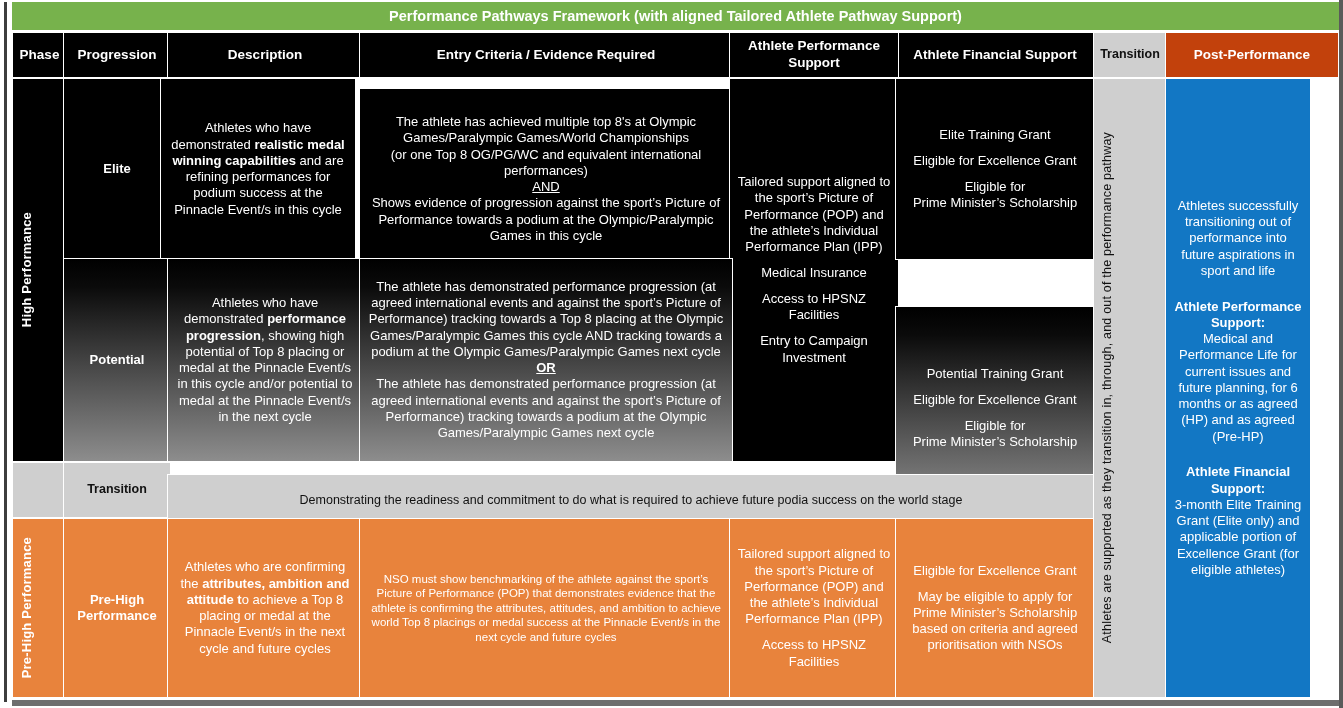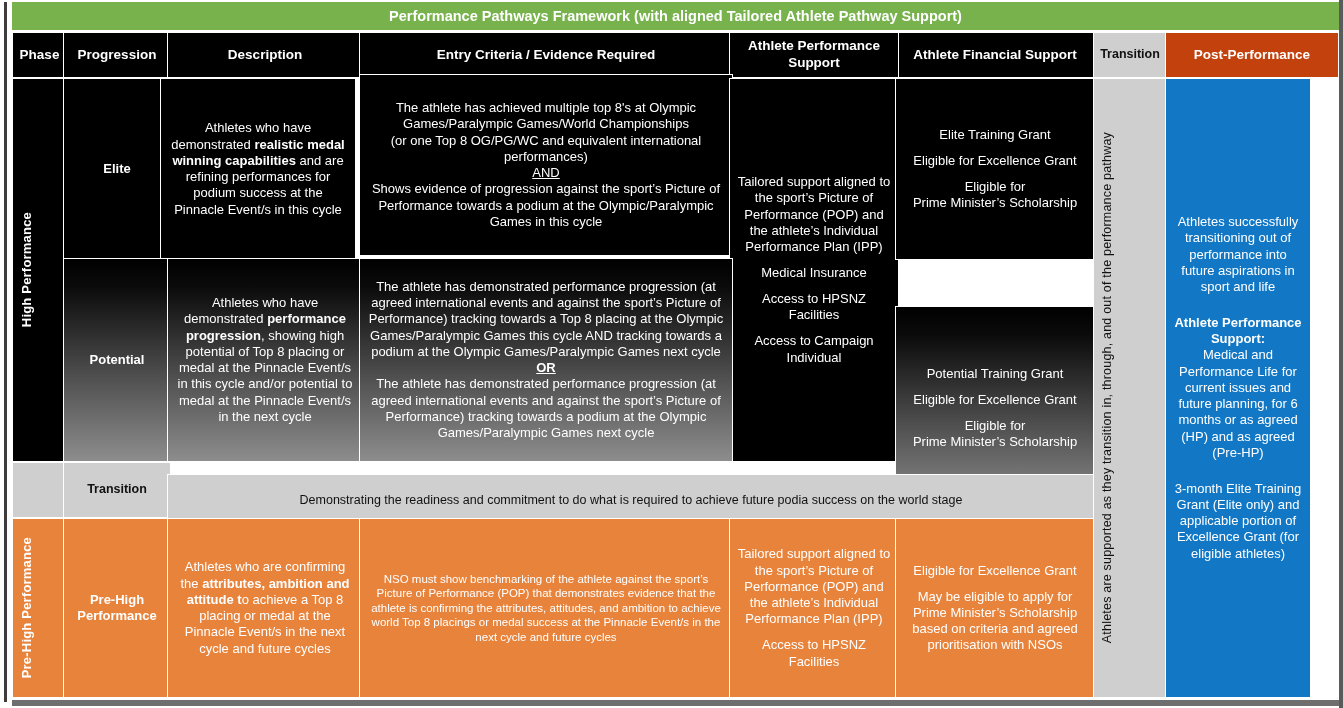--- a/index.html
+++ b/index.html
@@ -140,38 +140,38 @@
   </div>
 
   <div class="cell blk" style="left:63px; top:78px; width:108px; height:182px; font-weight:bold;text-align:center;">Elite</div>
 
   <div class="cell blk" style="left:160px; top:78px; width:196px; height:182px;">
     <div class="inner">
       <span>Athletes who have demonstrated </span><span class="bold">realistic medal winning capabilities</span><span> and are refining performances for podium success at the Pinnacle Event/s in this cycle</span>
     </div>
   </div>
 
-  <div class="cell blk" style="left:359px; top:74px; width:374px; height:182px;">
+  <div class="cell blk" style="left:359px; top:88px; width:374px; height:182px;">
     <div class="inner">
       <div>The athlete has achieved multiple top 8's at Olympic Games/Paralympic Games/World Championships</div>
       <div>(or one Top 8 OG/PG/WC and equivalent international performances)</div>
       <div class="uline">AND</div>
       <div>Shows evidence of progression against the sport’s Picture of Performance towards a podium at the Olympic/Paralympic Games in this cycle</div>
     </div>
   </div>
 
   <div class="cell blk" style="left:729px; top:78px; width:170px; height:384px;">
     <div class="inner">
       <div>Tailored support aligned to the sport’s Picture of Performance (POP) and the athlete’s Individual Performance Plan (IPP)</div>
       <div class="blk-space"></div>
       <div>Medical Insurance</div>
       <div class="blk-space"></div>
       <div>Access to HPSNZ Facilities</div>
       <div class="blk-space"></div>
-      <div>Access to Campaign Individual</div>
+      <div>Entry to Campaign Investment</div>
     </div>
   </div>
 
   <div class="cell blk" style="left:895px; top:78px; width:200px; height:182px;">
     <div class="inner">
       <div>Elite Training Grant</div>
       <div class="blk-space"></div>
       <div>Eligible for Excellence Grant</div>
       <div class="blk-space"></div>
       <div>Eligible for</div>
@@ -247,20 +247,21 @@
 
   <div class="cell blu" style="left:1165px; top:78px; width:146px; height:620px;">
     <div class="inner">
       <div>Athletes successfully transitioning out of performance into future aspirations in sport and life</div>
       <div class="blk-space"></div>
       <div class="blk-space"></div>
       <div class="ttl-b">Athlete Performance Support:</div>
       <div>Medical and Performance Life for current issues and future planning, for 6 months or as agreed (HP) and as agreed (Pre-HP)</div>
       <div class="blk-space"></div>
       <div class="blk-space"></div>
+      <div class="ttl-b">Athlete Financial Support:</div>
       <div>3-month Elite Training Grant (Elite only) and applicable portion of Excellence Grant (for eligible athletes)</div>
     </div>
   </div>
 
   <div class="gutter" style="left:0; top:0; width:12px; height:708px; background:#ffffff;"></div>
   <div class="gutter" style="left:4px; top:2px; width:3px; height:700px; background:#3d3d3d;"></div>
   <div class="gutter" style="left:1339px; top:0; width:4px; height:708px; background:#5a5a5a;"></div>
   <div class="gutter" style="left:12px; top:700px; width:1327px; height:6px; background:#6e6e6e;"></div>
 </div>
 

